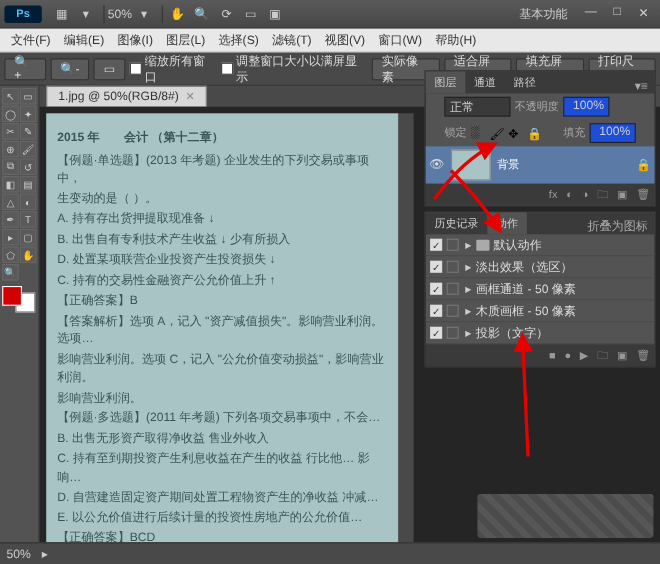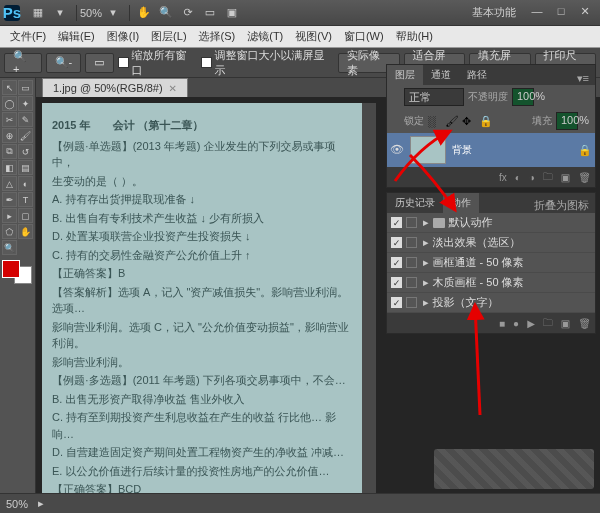--- a/index.html
+++ b/index.html
@@ -1,18 +1,18 @@
 <!DOCTYPE html>
 <html><head>
 <meta charset="utf-8">
 <style>
 *{margin:0;padding:0;box-sizing:border-box;font-family:"Microsoft YaHei",Arial,sans-serif;font-size:11px;-webkit-user-select:none}
 body{width:600px;height:513px;background:#4a4a4a;position:relative;overflow:hidden}
 .titlebar{height:26px;background:linear-gradient(#5a5a5a,#474747);display:flex;align-items:center;padding:0 4px;border-bottom:1px solid #333}
-.titlebar .ico{width:16px;height:16px;background:#001d35;border-radius:3px;display:inline-flex;align-items:center;justify-content:center;color:#4fc3f7;font-size:15px;font-weight:bold;margin-right:8px}
+.titlebar .ico{width:34px;height:16px;background:#001d35;border-radius:3px;display:inline-flex;align-items:center;justify-content:center;color:#4fc3f7;font-size:10px;font-weight:bold;margin-right:8px}
 .titlebar .tool{width:20px;height:18px;display:inline-flex;align-items:center;justify-content:center;color:#ccc;margin-right:2px;border:1px solid transparent}
 .titlebar .sep{width:1px;height:16px;background:#333;margin:0 4px}
 .titlebar .spacer{flex:1}
 .titlebar .mode{color:#ccc;margin-right:8px}
 .titlebar .winbtn{width:22px;height:16px;color:#ccc;text-align:center;margin-left:2px}
 .menubar{height:22px;background:#e8e8e8;display:flex;align-items:center;padding:0 4px;border-bottom:1px solid #999}
 .menubar span{padding:2px 6px;color:#333}
 .optbar{height:30px;background:#494949;display:flex;align-items:center;padding:0 4px;border-bottom:1px solid #333;gap:4px}
 .optbar .ob{height:20px;padding:2px 8px;background:#5a5a5a;border:1px solid #333;color:#ddd;display:inline-flex;align-items:center;border-radius:2px}
 .optbar .chk{display:inline-flex;align-items:center;color:#ddd;gap:3px}
@@ -35,21 +35,21 @@
 .scrollv{width:14px;background:#494949}
 .scrollh{height:14px;background:#494949}
 .panelcol{position:absolute;right:4px;top:64px;width:210px}
 .panel{background:#535353;border:1px solid #2a2a2a;margin-bottom:4px}
 .paneltabs{height:20px;background:#3a3a3a;display:flex;align-items:flex-end}
 .paneltabs .pt{padding:3px 8px;color:#ccc;font-size:10px}
 .paneltabs .pt.active{background:#535353}
 .paneltabs .pclose{margin-left:auto;color:#aaa;padding:0 6px}
 .prow{display:flex;align-items:center;padding:3px 17px;gap:4px}
 .psel{background:#3a3a3a;border:1px solid #222;color:#ccc;padding:1px 4px;height:18px}
-.pfield{background:#14532d;border:1px solid #222;color:#ccc;padding:1px 4px;width:22px;height:18px;text-align:right}
+.pfield{background:#1d4ed8;border:1px solid #222;color:#ccc;padding:1px 4px;width:42px;height:18px;text-align:right}
 .plabel{color:#aaa;font-size:10px}
 .layerthumb{width:36px;height:28px;background:#a8c4c4;border:1px solid #888}
 .layerrow{display:flex;align-items:center;background:#5b7aa5;padding:3px;gap:6px}
 .layerrow .eye{width:14px;height:14px;color:#ddd}
 .layerlabel{color:#fff;font-size:10px}
 .layerpad{flex:1}
 .lockico{color:#ddd}
 .actionrow{display:flex;align-items:center;padding:2px 4px;gap:4px;color:#ddd;font-size:10px;border-bottom:1px solid #4a4a4a}
 .actionrow .chkd{width:11px;height:11px;background:#ddd;color:#333;display:inline-flex;align-items:center;justify-content:center;font-size:9px}
 .actionrow .tgl{width:11px;height:11px;background:#555;border:1px solid #777}

